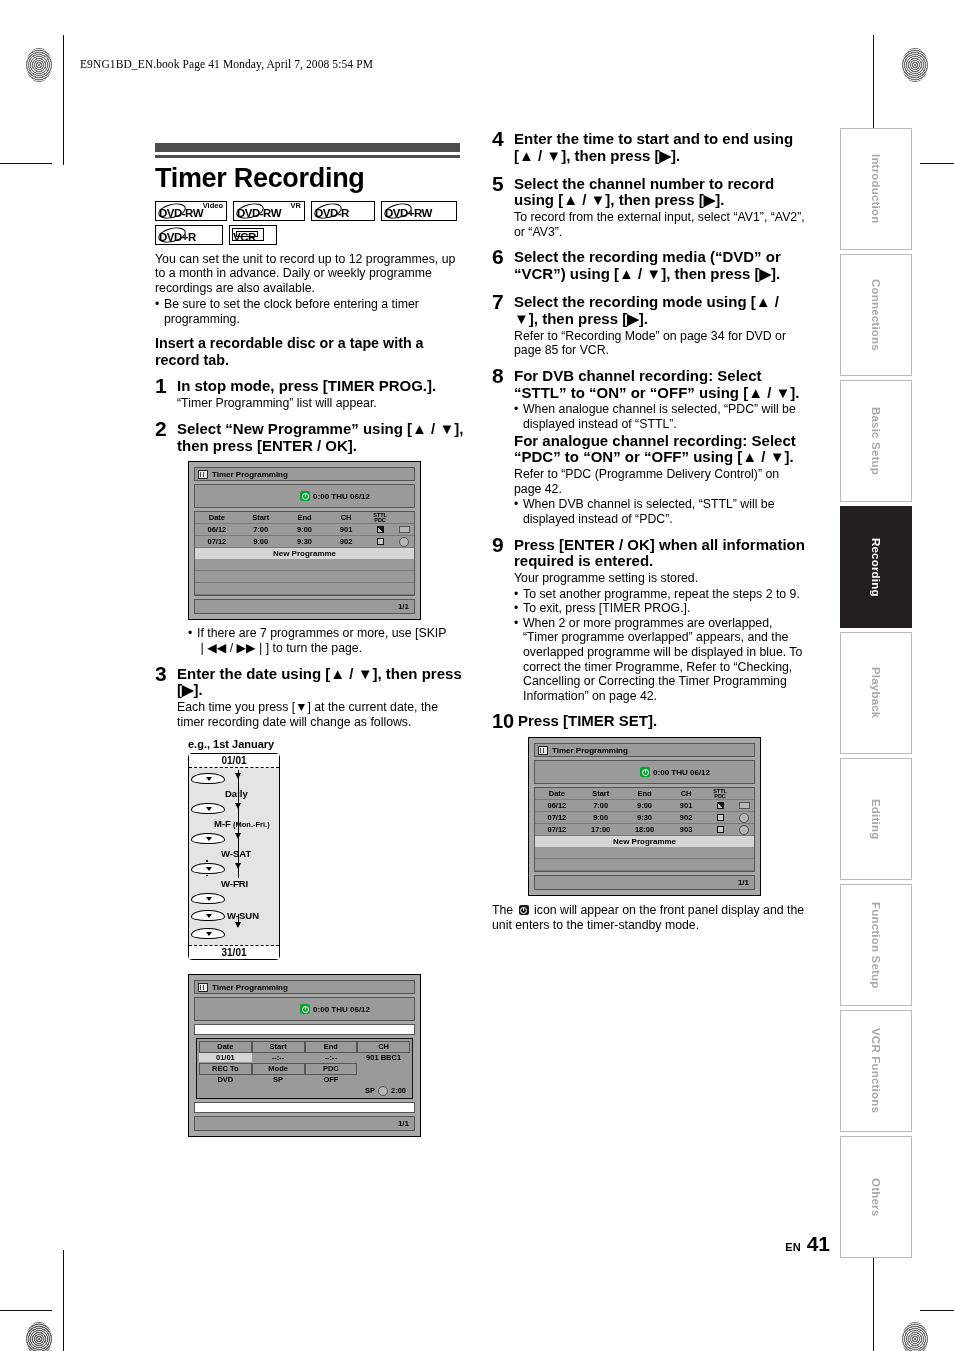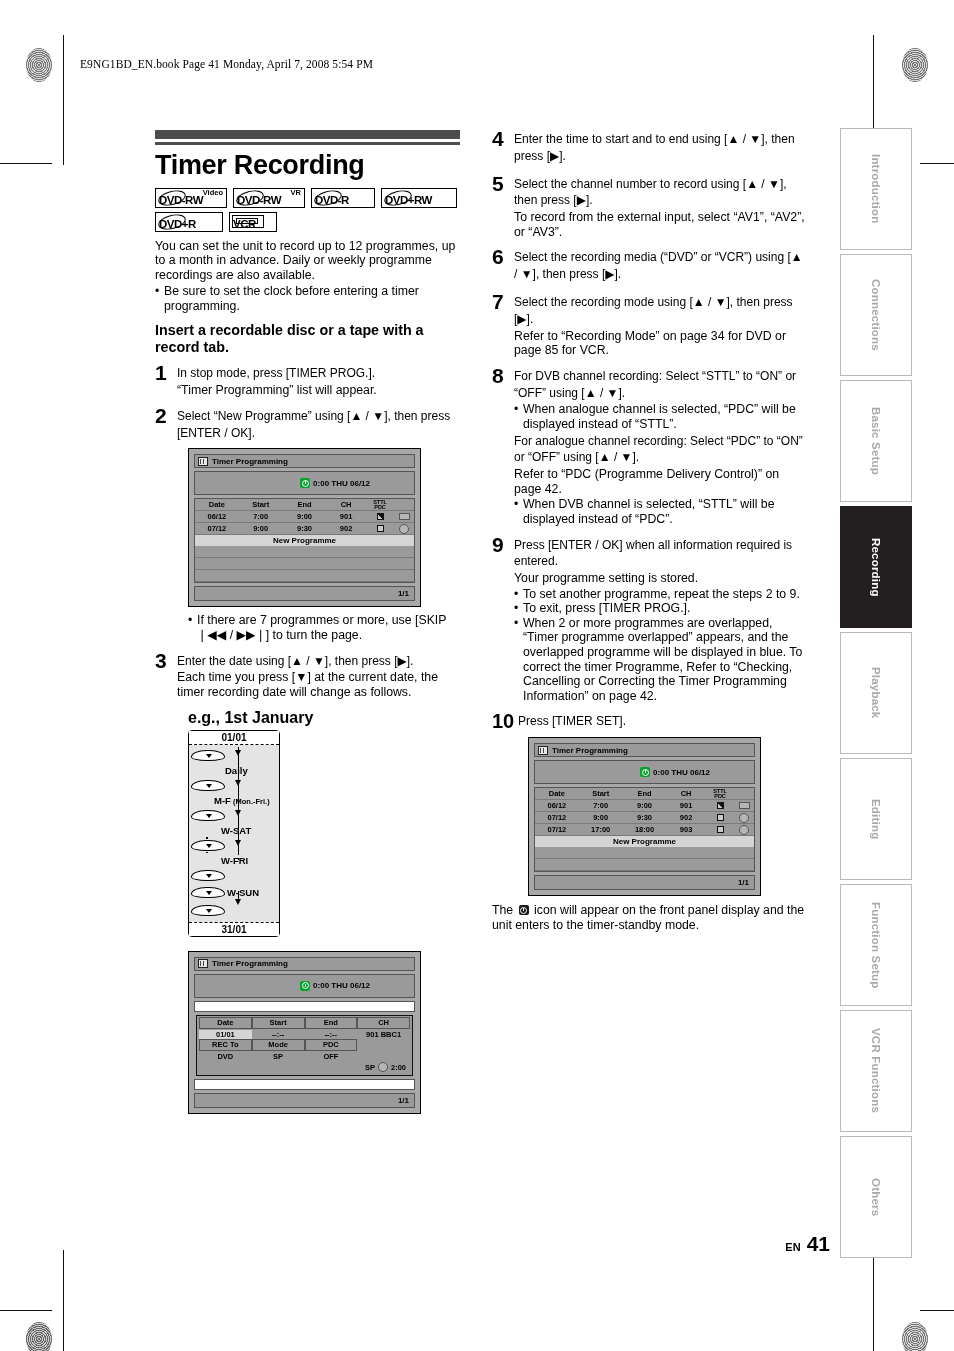--- a/index.html
+++ b/index.html
@@ -9,21 +9,21 @@
   }
   .page{position:absolute;inset:0;}
 
   
   .regmark{position:absolute;width:26px;height:36px;}
   .dotblob{position:absolute;width:26px;height:34px;border-radius:50%;
     background:repeating-radial-gradient(circle,#777 0 1px,#d8d8d8 1px 2px);}
   .cropline{position:absolute;background:#111;}
 
   
-  .col-left{position:absolute;left:155px;top:130px;width:310px;}
+  .col-left{position:absolute;left:155px;top:143px;width:310px;}
   .col-right{position:absolute;left:492px;top:130px;width:315px;}
 
   .hdrline{position:absolute;left:80px;top:58px;font-family:"Liberation Serif",serif;font-size:11.5px;letter-spacing:.1px;}
 
   
   .rule-thick{height:9px;background:#4d4d4d;width:305px;}
   .rule-thin{height:2.5px;background:#4d4d4d;width:305px;margin-top:3px;}
   h1.title{font-size:27px;font-weight:bold;margin:7px 0 9px 0;letter-spacing:-.3px;line-height:1;}
 
   
@@ -43,21 +43,21 @@
   p.body{font-size:12.3px;line-height:14.6px;margin:0 0 2px 0;}
   ul.bul{list-style:none;margin:0 0 6px 0;padding:0;}
   ul.bul li{font-size:12.3px;line-height:14.6px;padding-left:9px;position:relative;margin:0;}
   ul.bul li:before{content:"\2022";position:absolute;left:0;top:0;}
   h2.sub{font-size:14.3px;font-weight:bold;line-height:16.5px;margin:9px 0 6px 0;}
 
   
   .step{display:flex;margin:9px 0 0 0;}
   .step .num{width:22px;flex:0 0 22px;font-size:21px;font-weight:bold;line-height:18px;text-align:left;}
   .step .txt{flex:1;}
-  .step h3{font-size:12px;font-weight:normal;line-height:16.8px;margin:1px 0 1px 0;}
+  .step h3{font-size:15px;font-weight:bold;line-height:16.8px;margin:1px 0 1px 0;}
   .step p{font-size:12.3px;line-height:14.6px;margin:1px 0 0 0;}
   .step ul{list-style:none;margin:1px 0 0 0;padding:0;}
   .step ul li{font-size:12.3px;line-height:14.6px;padding-left:9px;position:relative;}
   .step ul li:before{content:"\2022";position:absolute;left:0;top:0;}
   .subhead{font-size:14.3px;font-weight:bold;line-height:16.8px;margin:10px 0 1px 0;}
 
   
   .osd{width:233px;background:#a8a8a8;border:1.5px solid #000;padding:5px;box-sizing:border-box;
     margin:6px 0 0 33px;font-size:7.5px;color:#000;}
   .osd-bar{background:#9a9a9a;border:1px solid #555;height:14px;display:flex;align-items:center;
@@ -92,21 +92,21 @@
     text-align:right;font-weight:bold;font-size:8px;padding-right:5px;line-height:13px;}
   .osd-white{background:#fff;border:1px solid #555;height:9px;margin-top:3px;}
   .osd-inner{border:1.5px solid #111;background:#9a9a9a;margin:3px 2px;padding:2px;}
   .ir{display:flex;height:11px;align-items:center;}
   .ihd{border:1px solid #555;background:#9a9a9a;text-align:center;font-weight:bold;font-size:7.5px;
     line-height:10px;box-sizing:border-box;}
   .ival{text-align:center;font-weight:bold;font-size:7.5px;box-sizing:border-box;}
   .hl-cell{background:#d5d5d5;}
 
   
-  .egcap{font-size:16px;font-weight:bold;margin:9px 0 3px 33px;}
+  .egcap{font-size:11px;font-weight:bold;margin:9px 0 3px 33px;}
   .cyc{margin-left:33px;width:92px;border:1.5px solid #000;border-radius:4px;background:#e4e4e4;
     position:relative;box-sizing:border-box;}
   .cyc .capbar{background:#fff;text-align:center;font-size:10px;font-weight:bold;line-height:13px;
     border-bottom:1.4px dashed #000;}
   .cyc .capbar.bot{border-bottom:none;border-top:1.4px dashed #000;}
   .cyc .mid{padding:2px 0 2px 0;position:relative;}
   .cyc .row{display:flex;align-items:center;height:20px;}
   .cyc .btn{width:34px;height:11px;flex:0 0 34px;margin-left:2px;position:relative;}
   .cyc .btn .sh{position:absolute;inset:0;border:1.2px solid #000;background:#fff;
     border-radius:50%/70% 70% 40% 40%;}

